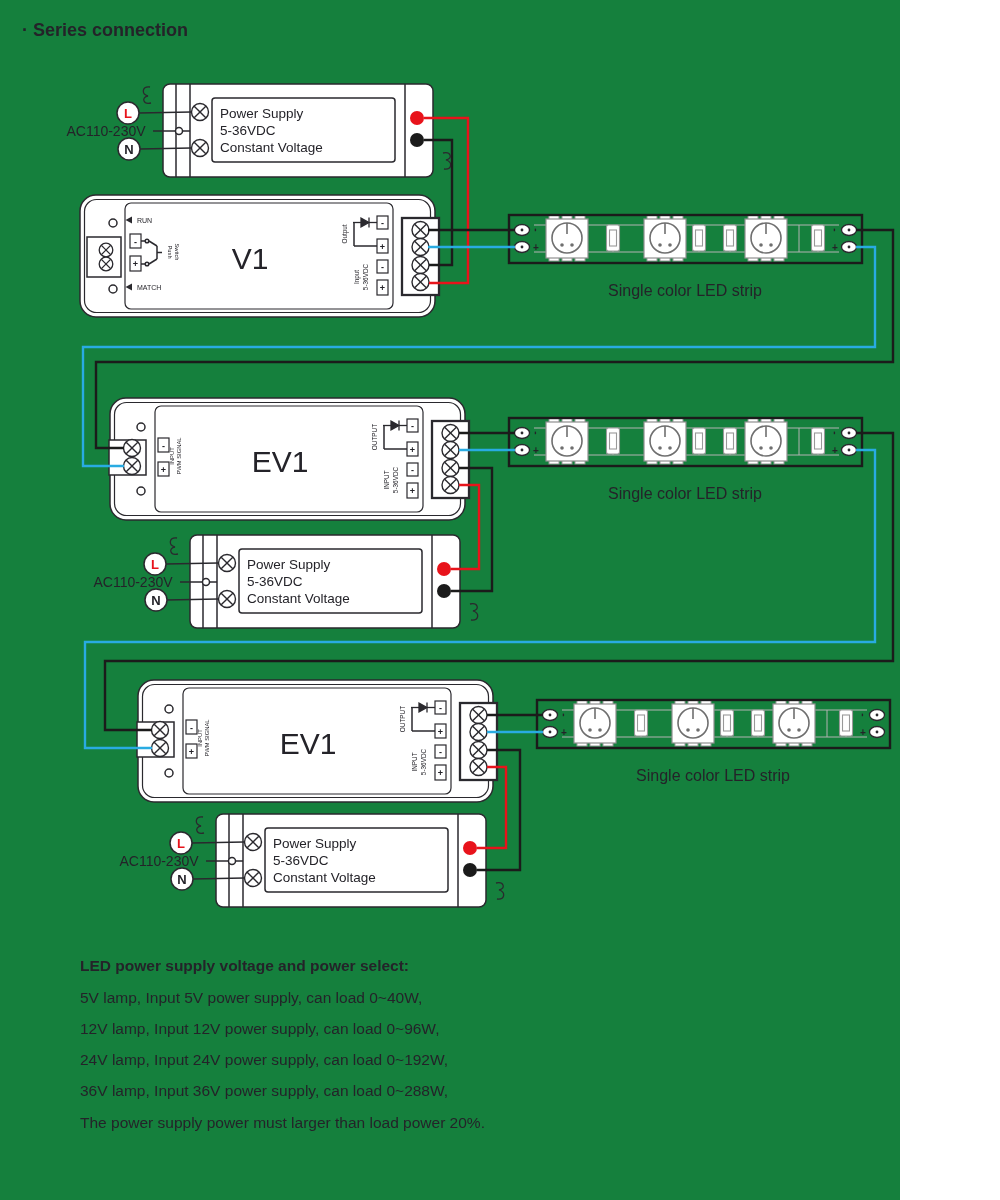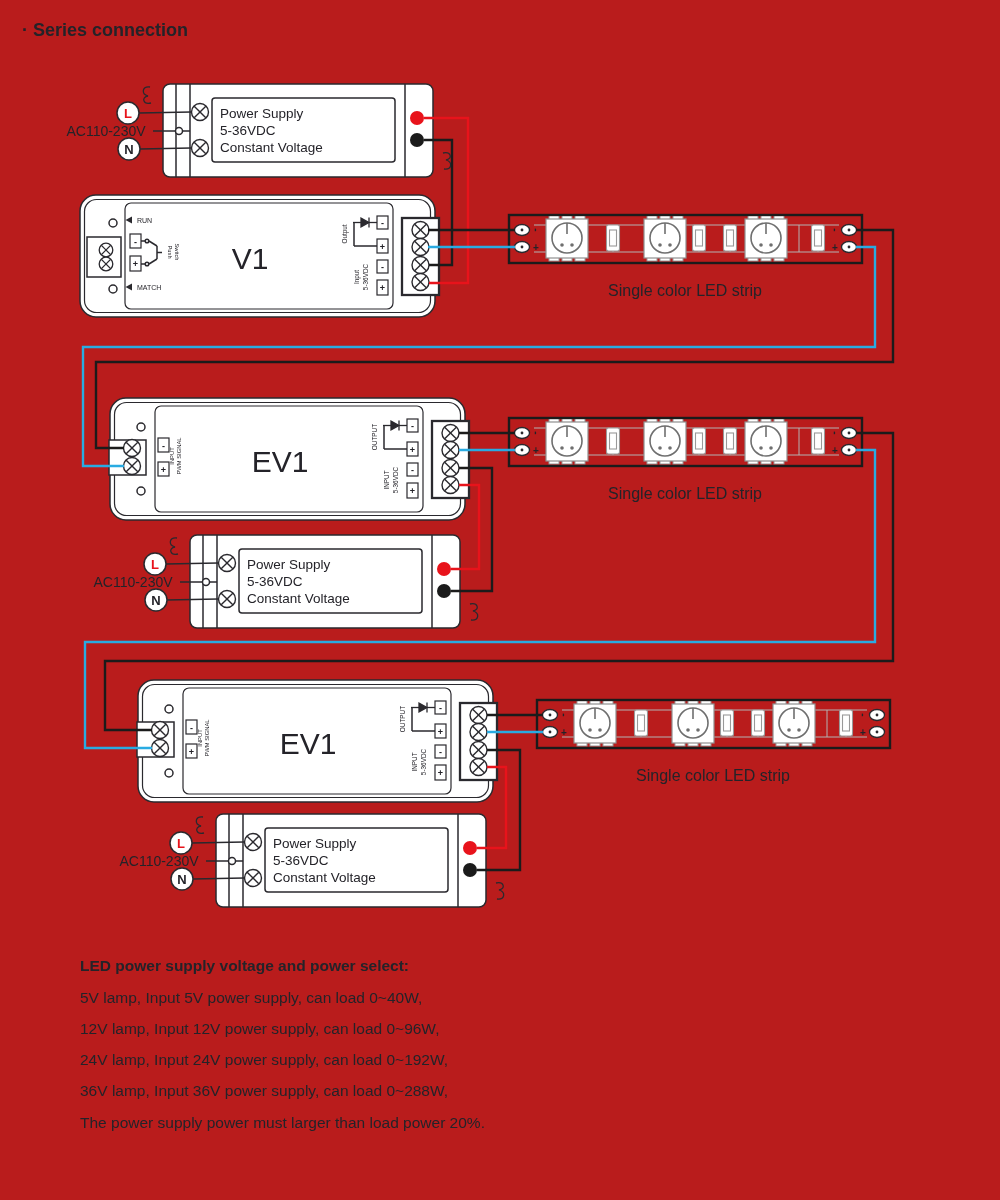--- a/index.html
+++ b/index.html
@@ -1,16 +1,16 @@
 <!DOCTYPE html>
 <html><head>
 <meta charset="utf-8">
 <style>
   html,body{margin:0;padding:0;background:#fff;}
-  .page{position:relative;width:1000px;height:1200px;background:#b91c1c;overflow:hidden;}
+  .page{position:relative;width:900px;height:1200px;background:#15803d;overflow:hidden;}
   svg{display:block;}
   text{font-family:"Liberation Sans","DejaVu Sans",sans-serif;fill:#242329;}
   .mid{text-anchor:middle}
   .f30{font-size:30px}
   .f17{font-size:18px;font-weight:bold}
   .f15{font-size:15.5px}
   .f15b{font-size:15.5px;font-weight:bold}
   .f14{font-size:14px}
   .f135{font-size:13.5px}
   .f13{font-size:13px;font-weight:bold}

